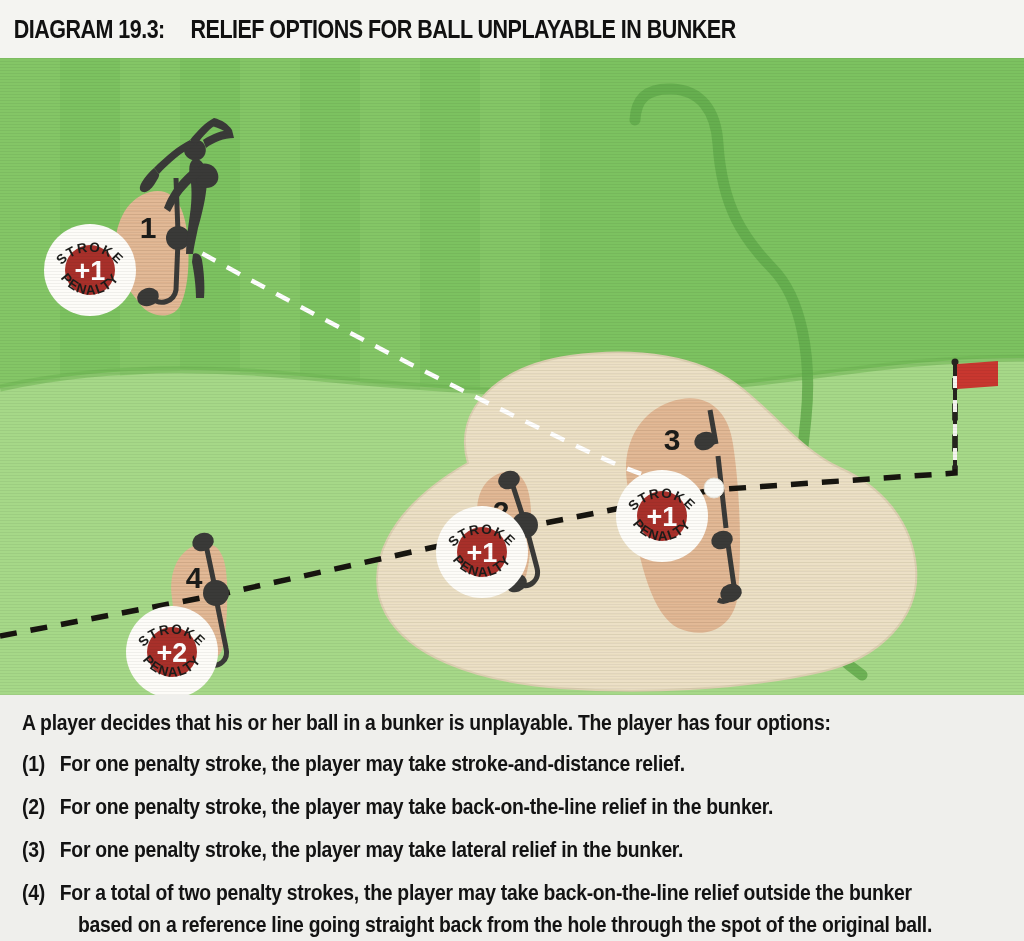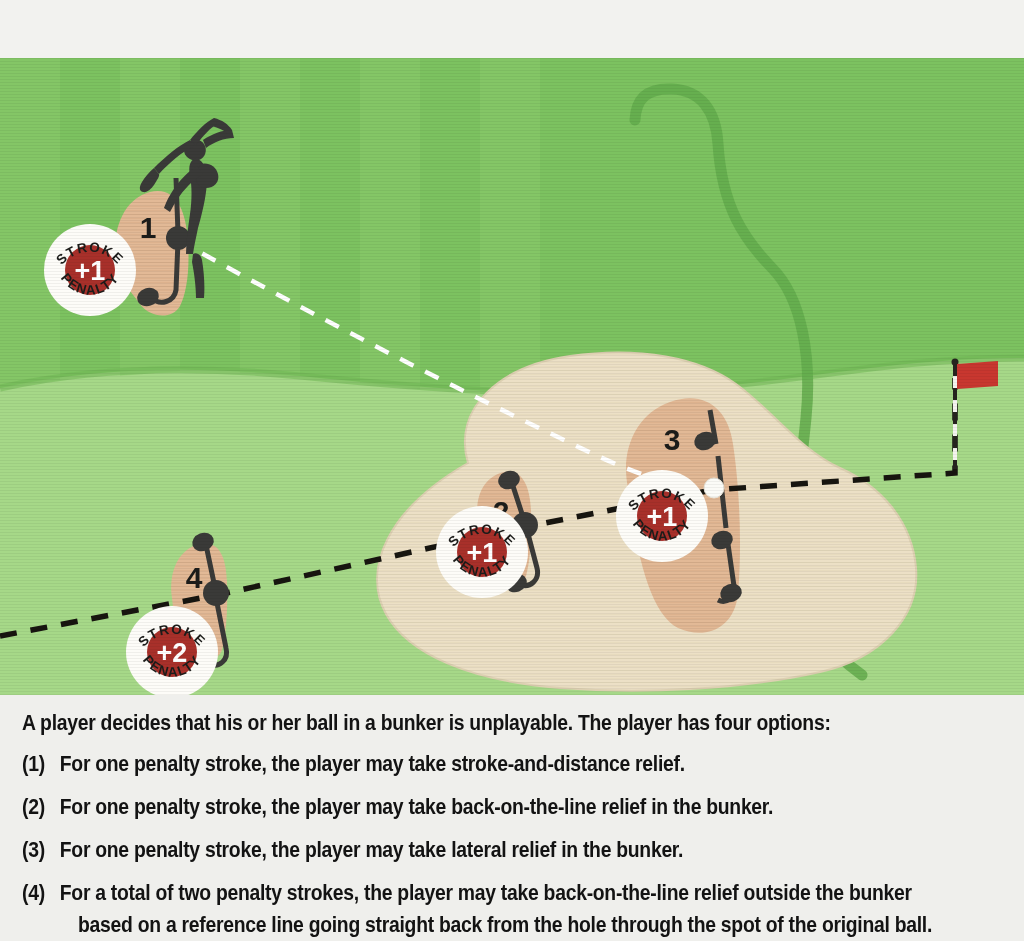--- a/index.html
+++ b/index.html
@@ -58,20 +58,23 @@
       repeating-linear-gradient(0deg, rgba(0,0,0,.5) 0 1px, transparent 1px 3px),
       repeating-linear-gradient(90deg, rgba(255,255,255,.4) 0 1px, transparent 1px 4px);
     mix-blend-mode:multiply;
   }
 </style>
 </head>
 <body>
 
 <div id="page">
 
+  <div class="header">
+    <div class="htext"><span class="hnum">DIAGRAM 19.3:</span><span>RELIEF OPTIONS FOR BALL UNPLAYABLE IN BUNKER</span></div>
+  </div>
 
   <div class="stage">
     <svg width="1024" height="637" viewBox="0 0 1024 637" xmlns="http://www.w3.org/2000/svg">
       <defs>
         <clipPath id="stageClip">
             <rect x="0" y="0" width="1024" height="637"></rect>
           </clipPath>
         <pattern id="sandTex" width="4" height="4" patternUnits="userSpaceOnUse">
           <rect width="4" height="4" fill="#ece0c6"></rect>
           <rect width="4" height="1" fill="#e3d6b8" opacity=".55"></rect>

